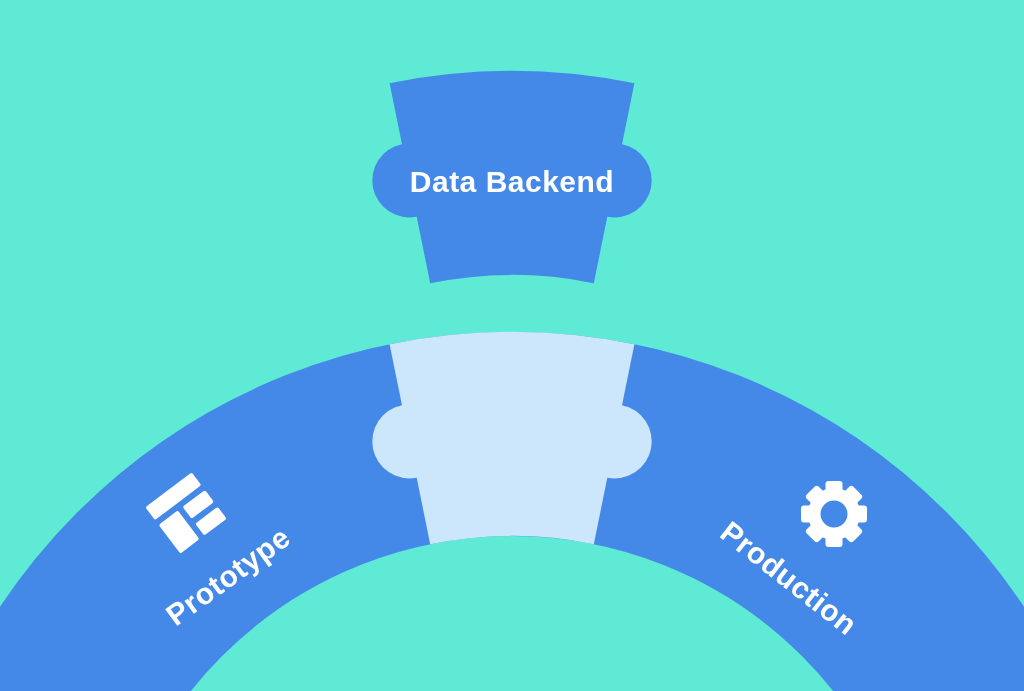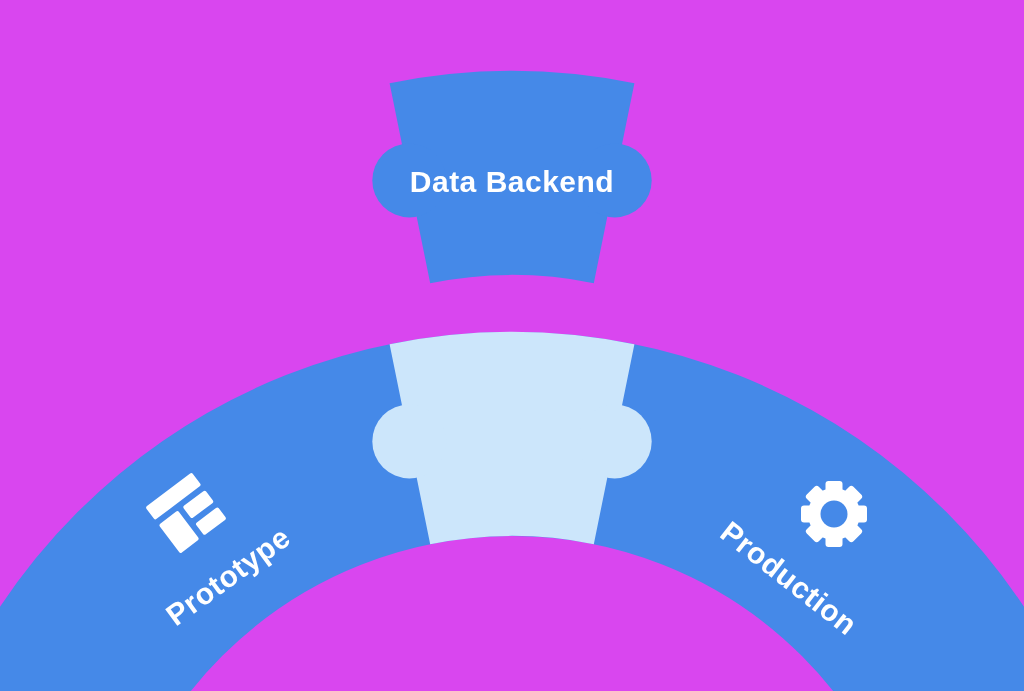--- a/index.html
+++ b/index.html
@@ -6,21 +6,21 @@
     margin: 0;
     padding: 0;
     background: #ffffff;
     font-family: "Liberation Sans", "DejaVu Sans", sans-serif;
   }
   .stage {
     position: relative;
     width: 1024px;
     height: 691px;
     overflow: hidden;
-    background: #d946ef;
+    background: #5eead4;
   }
   svg { display: block; }
   .piece-label {
     font-family: "Liberation Sans", "DejaVu Sans", sans-serif;
     font-size: 30px;
     font-weight: 700;
     letter-spacing: 0.5px;
   }
   .arc-label {
     font-family: "Liberation Sans", "DejaVu Sans", sans-serif;

